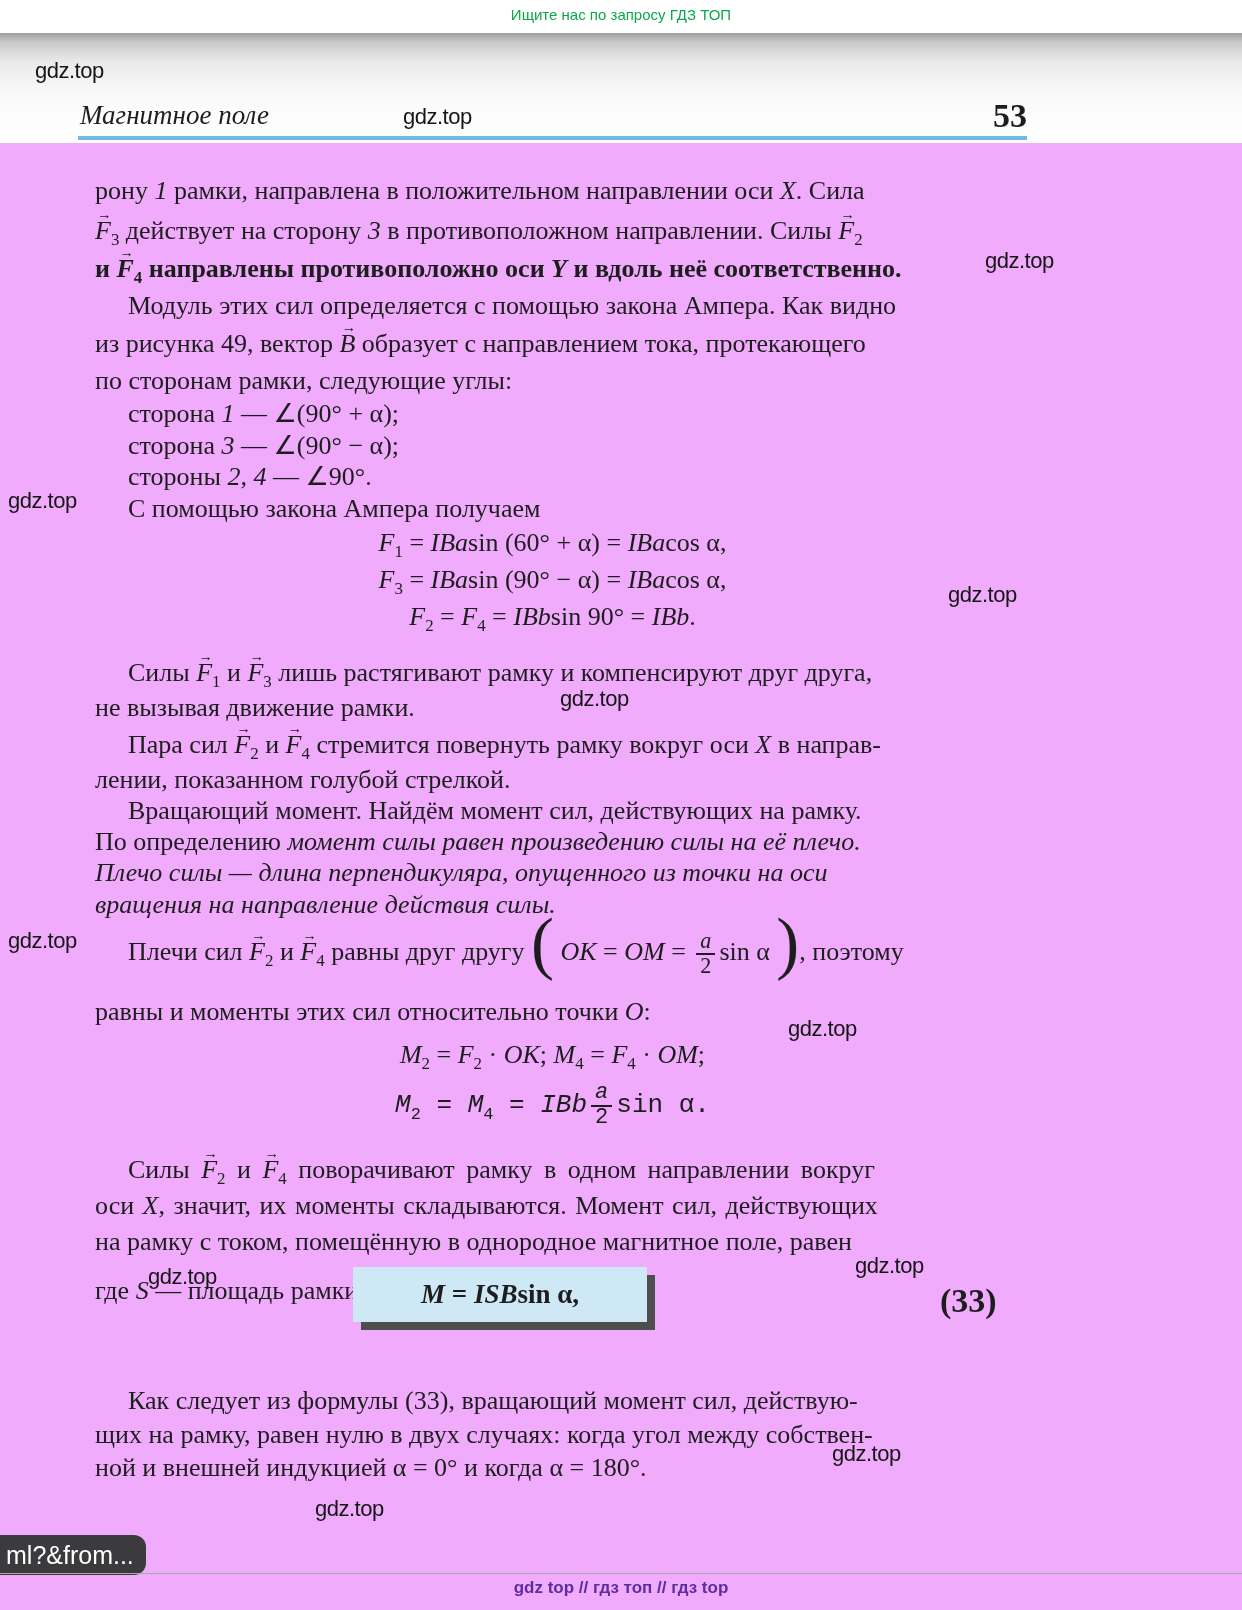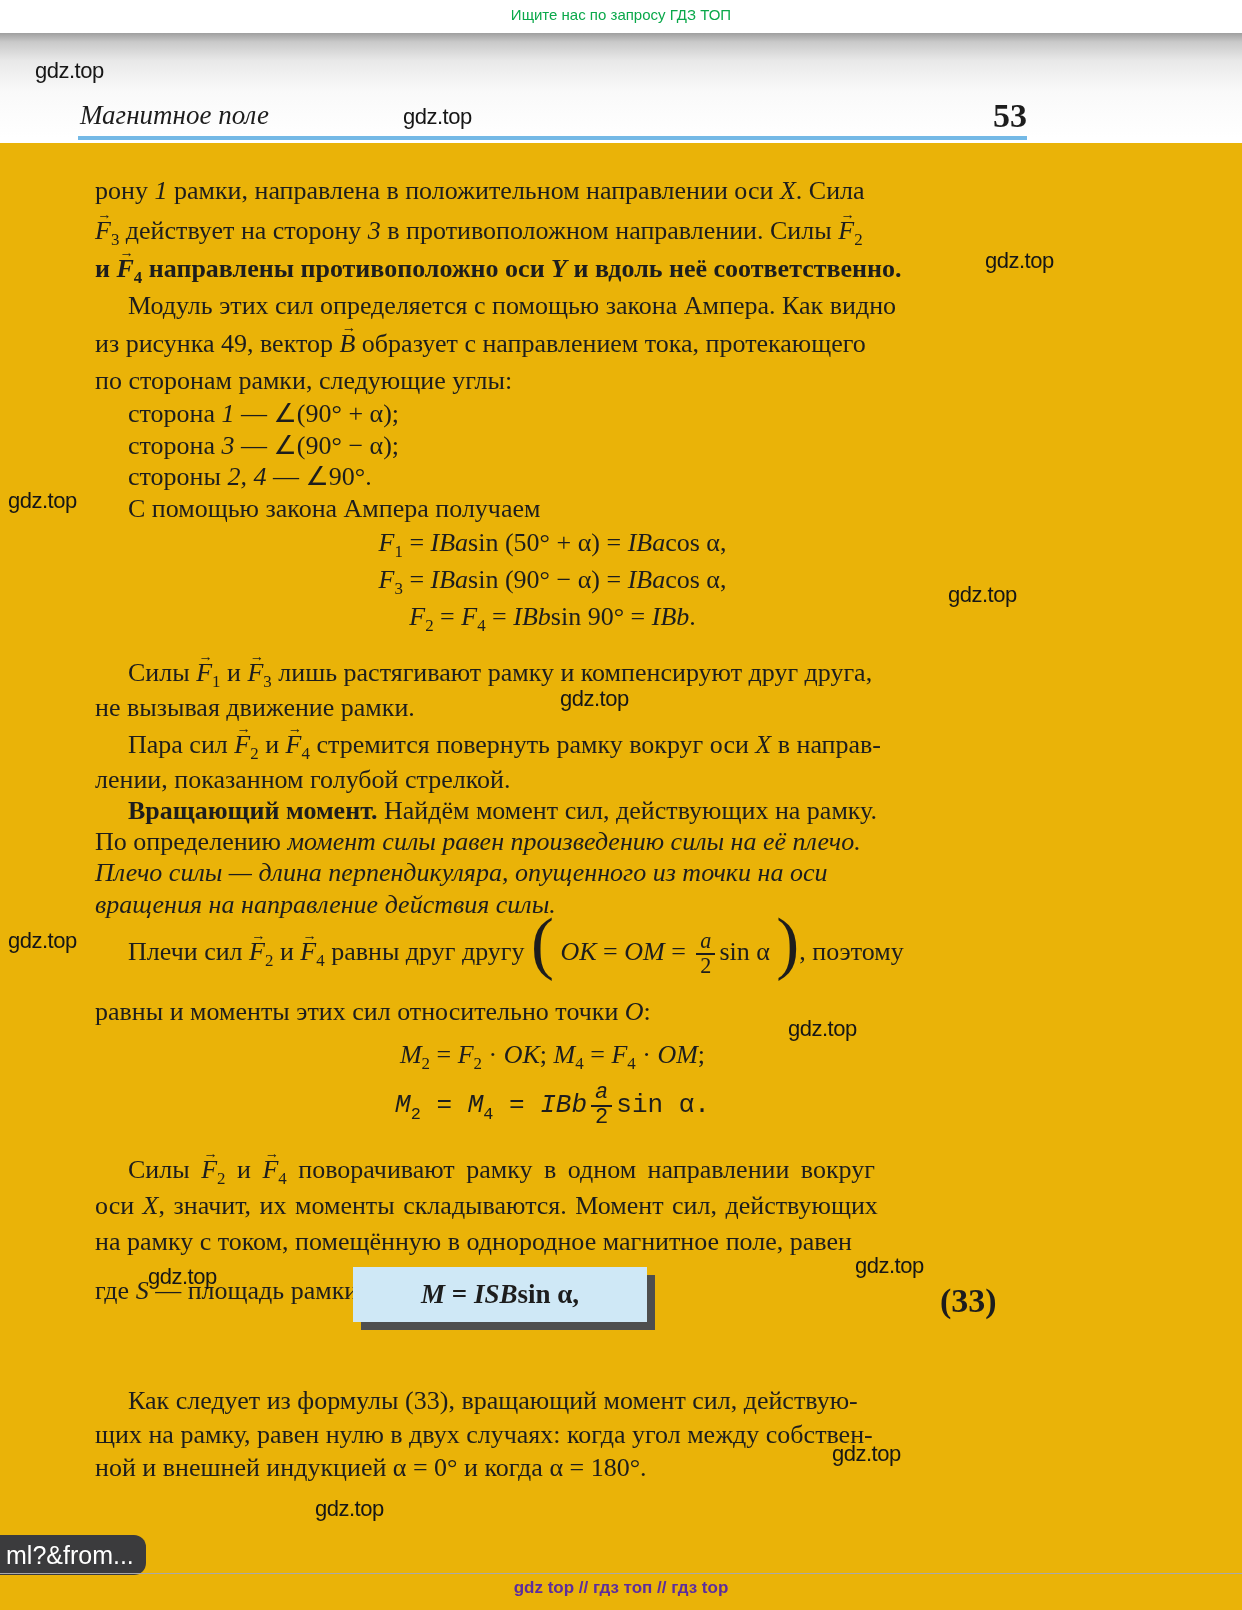--- a/index.html
+++ b/index.html
@@ -1,36 +1,36 @@
 <!DOCTYPE html>
 <html><head>
 <meta charset="utf-8">
 <style>
   html,body{margin:0;padding:0;background:#fff;}
-  .screen{position:relative;width:1242px;height:1610px;background:#eab308;overflow:hidden;
+  .screen{position:relative;width:1242px;height:1610px;background:#f0abfc;overflow:hidden;
           font-family:"Liberation Serif",serif;color:#1d1d1d;}
   
   .promo{position:absolute;top:0;left:0;width:100%;height:33px;background:#ffffff;
          text-align:center;font-family:"Liberation Sans",sans-serif;font-size:15px;
          line-height:30px;color:#0aa84a;}
   
   .chrome-grad{position:absolute;top:33px;left:0;width:100%;height:110px;
          background:linear-gradient(to bottom,#9f9f9f 0px,#c9c9c9 9px,#e9e9e9 28px,#f9f9f9 58px,#ffffff 105px);}
   
   .rh-title{position:absolute;left:80px;top:100px;font-style:italic;font-size:27px;}
   .rh-num{position:absolute;left:927px;top:97px;width:100px;text-align:right;font-weight:bold;font-size:34px;}
   .rh-rule{position:absolute;left:78px;top:136px;width:949px;height:4px;background:#74b9e6;}
   
   .line{position:absolute;left:95px;font-size:26px;white-space:nowrap;line-height:1.15;}
   .line.ind{left:128px;}
   .line.ctr{left:95px;width:915px;text-align:center;}
   .line.sp{word-spacing:5px;}
   .line.sp2{word-spacing:2px;}
   .it{font-style:italic;}
-  .bd{font-weight:bold;}
+  .bd{font-weight:normal;}
   sub{font-size:65%;line-height:0;}
   .vec{position:relative;display:inline-block;}
   .vec::after{content:"→";position:absolute;left:50%;top:-0.70em;transform:translateX(-40%);
               font-size:0.55em;font-style:normal;font-weight:normal;}
   .frac{display:inline-flex;flex-direction:column;vertical-align:middle;text-align:center;
         line-height:1.02;font-size:85%;margin:0 4px;}
   .frac .num{display:block;border-bottom:2px solid #1d1d1d;padding:0 4px;}
   .frac .den{display:block;}
   .bigp{font-size:265%;font-weight:200;font-style:normal;line-height:0;vertical-align:-0.10em;}
   
@@ -70,21 +70,21 @@
         <div class="line" style="top: 176px;"><span>рону </span><span class="it">1</span><span> рамки, направлена в положительном направлении оси </span><span class="it">X</span><span>. Сила</span></div>
         <div class="line" style="top: 216px;"><span class="it vec">F</span><sub>3</sub><span> действует на сторону </span><span class="it">3</span><span> в противоположном направлении. Силы </span><span class="it vec">F</span><sub>2</sub></div>
         <div class="line" style="top: 254px; font-weight: bold;"><span>и </span><span class="it vec">F</span><sub>4</sub><span> направлены противоположно оси </span><span class="it">Y</span><span> и вдоль неё соответственно.</span></div>
         <div class="line ind" style="top: 291px;"><span>Модуль этих сил определяется с помощью закона Ампера. Как видно</span></div>
         <div class="line" style="top: 329px;"><span>из рисунка 49, вектор </span><span class="it vec">B</span><span> образует с направлением тока, протекающего</span></div>
         <div class="line" style="top: 366px;"><span>по сторонам рамки, следующие углы:</span></div>
         <div class="line ind" style="top: 399px;"><span>сторона </span><span class="it">1</span><span> — ∠(90° + α);</span></div>
         <div class="line ind" style="top: 431px;"><span>сторона </span><span class="it">3</span><span> — ∠(90° − α);</span></div>
         <div class="line ind" style="top: 462px;"><span>стороны </span><span class="it">2, 4</span><span> — ∠90°.</span></div>
         <div class="line ind" style="top: 494px;"><span>С помощью закона Ампера получаем</span></div>
-        <div class="line ctr" style="top: 528px;"><span class="it">F</span><sub>1</sub><span> = </span><span class="it">IBa</span><span>sin (50° + α) = </span><span class="it">IBa</span><span>cos α,</span></div>
+        <div class="line ctr" style="top: 528px;"><span class="it">F</span><sub>1</sub><span> = </span><span class="it">IBa</span><span>sin (60° + α) = </span><span class="it">IBa</span><span>cos α,</span></div>
         <div class="line ctr" style="top: 565px;"><span class="it">F</span><sub>3</sub><span> = </span><span class="it">IBa</span><span>sin (90° − α) = </span><span class="it">IBa</span><span>cos α,</span></div>
         <div class="line ctr" style="top: 602px;"><span class="it">F</span><sub>2</sub><span> = </span><span class="it">F</span><sub>4</sub><span> = </span><span class="it">IBb</span><span>sin 90° = </span><span class="it">IBb</span><span>.</span></div>
         <div class="line ind" style="top: 658px;"><span>Силы </span><span class="it vec">F</span><sub>1</sub><span> и </span><span class="it vec">F</span><sub>3</sub><span> лишь растягивают рамку и компенсируют друг друга,</span></div>
         <div class="line" style="top: 693px;"><span>не вызывая движение рамки.</span></div>
         <div class="line ind" style="top: 730px;"><span>Пара сил </span><span class="it vec">F</span><sub>2</sub><span> и </span><span class="it vec">F</span><sub>4</sub><span> стремится повернуть рамку вокруг оси </span><span class="it">X</span><span> в направ-</span></div>
         <div class="line" style="top: 765px;"><span>лении, показанном голубой стрелкой.</span></div>
         <div class="line ind" style="top: 796px;"><span class="bd">Вращающий момент.</span><span> Найдём момент сил, действующих на рамку.</span></div>
         <div class="line" style="top: 827px;"><span>По определению </span><span class="it">момент силы равен произведению силы на её плечо.</span></div>
         <div class="line" style="top: 858px;"><span class="it">Плечо силы — длина перпендикуляра, опущенного из точки на оси</span></div>
         <div class="line" style="top: 890px;"><span class="it">вращения на направление действия силы.</span></div>

